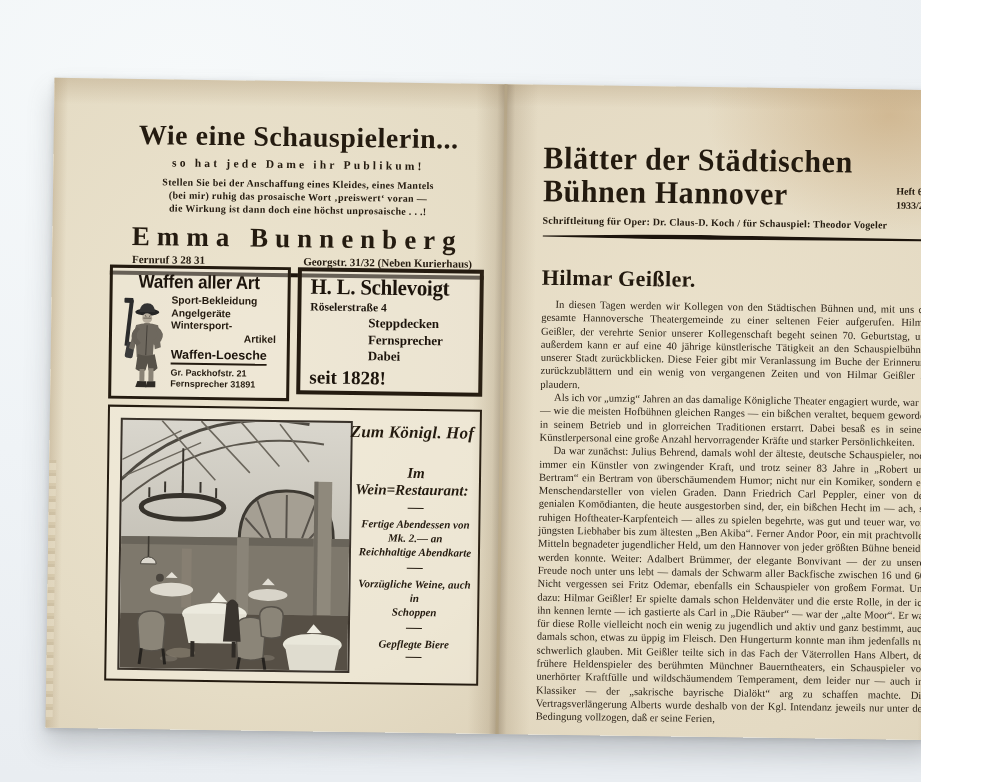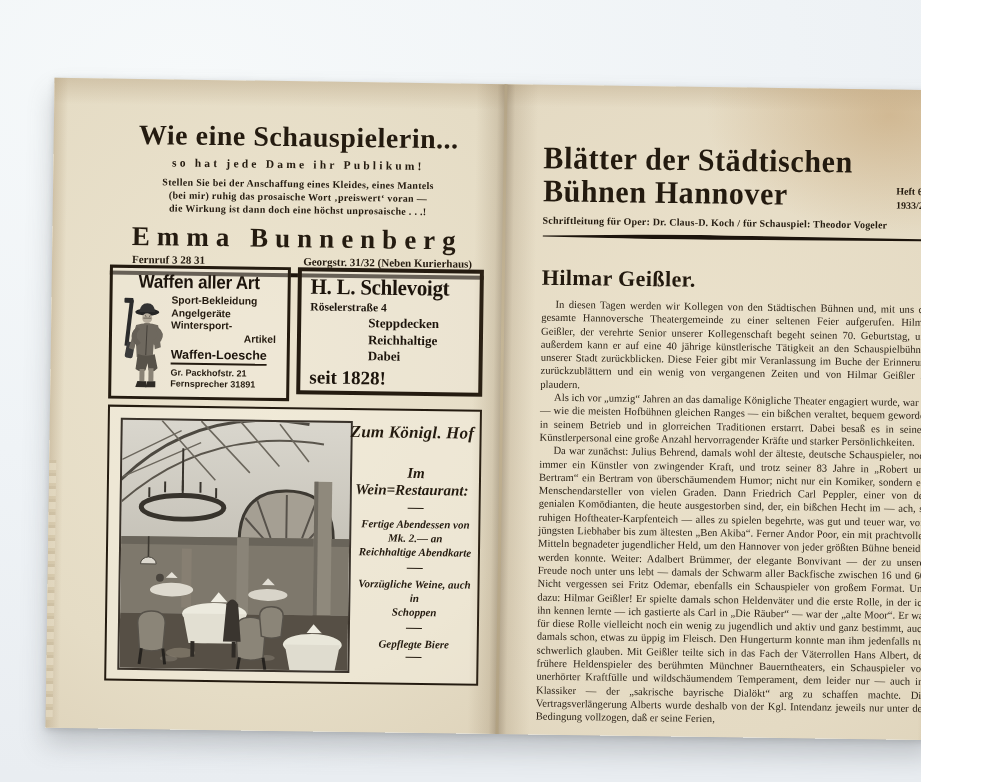--- a/index.html
+++ b/index.html
@@ -194,21 +194,21 @@
               </div>
             </div>
           </div>
         </div>
 
         <div class="ad-schlevoigt">
           <div class="as-head">H. L. Schlevoigt</div>
           <div class="as-street">Röselerstraße 4</div>
           <div class="as-items">
             <div>Steppdecken</div>
-            <div>Reichhaltige</div>
+            <div>Fernsprecher</div>
             <div>Dabei</div>
           </div>
           <div class="as-since">seit 1828!</div>
         </div>
       </div>
 
       <div class="ad-hof">
         <div class="hof-photo">
           <svg viewBox="0 0 232 252">
             <defs>

